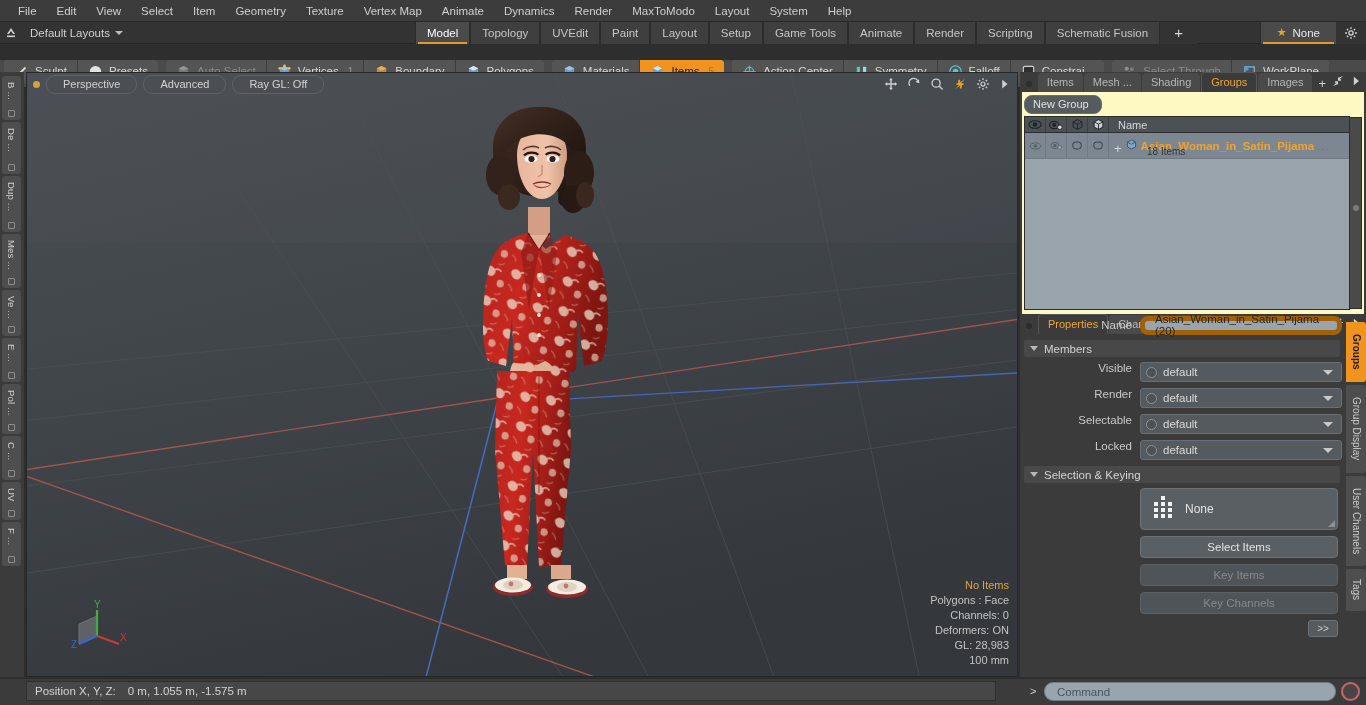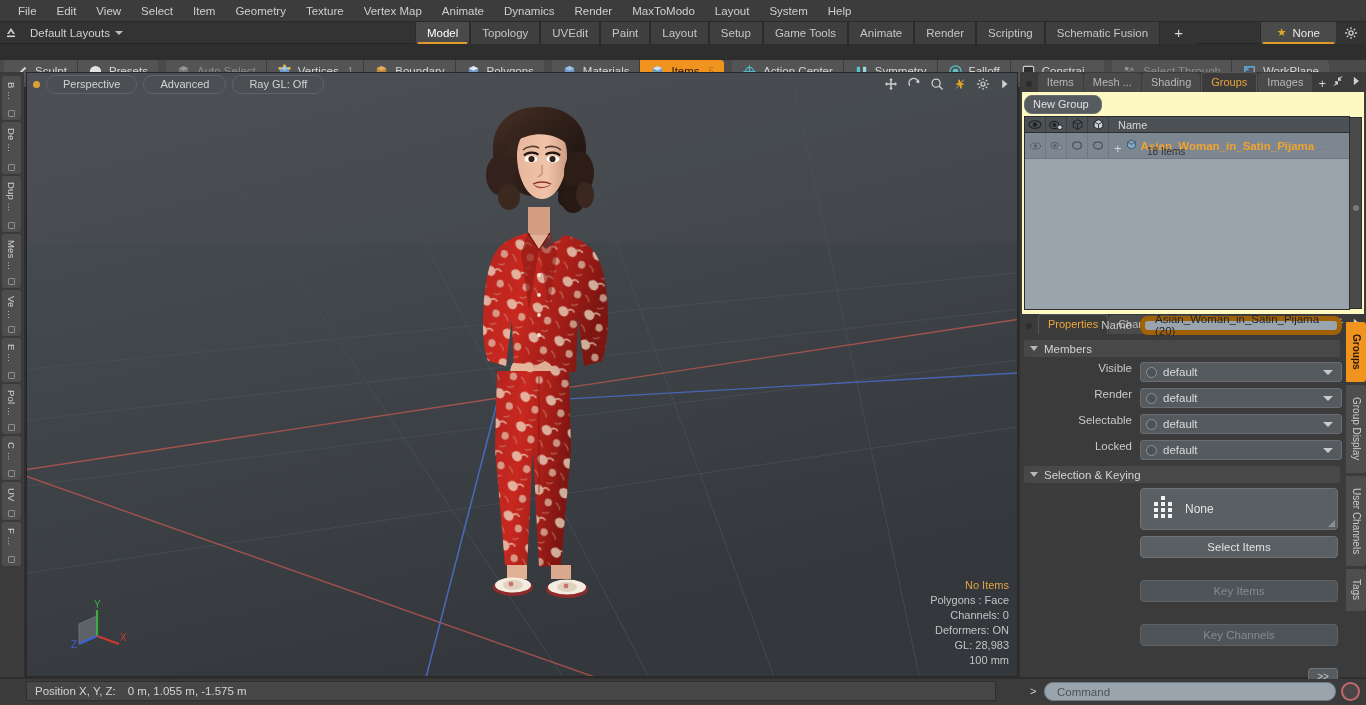--- a/index.html
+++ b/index.html
@@ -199,21 +199,21 @@
   .dd-row { display:flex; align-items:flex-start; height: 20px; margin-bottom: 6px; }
   .dd {
     flex: 1; height: 20px; background: #555a5e; border: 1px solid #686e73; border-radius: 3px;
     display: flex; align-items: center; color: #dadada; font-size: 11.5px; position: relative;
   }
   .dd .circ { width: 11px; height: 11px; border-radius: 50%; border: 1px solid #8c9296; margin: 0 6px 0 5px; background:#4d5256;}
   .dd .arw { position:absolute; right:8px; width:0;height:0;border-left:5px solid transparent;border-right:5px solid transparent;border-top:5px solid #c9c9c9;}
   .btn-big {
     height: 22px; background: #5a5f63; border: 1px solid #6c7276; border-radius: 4px;
     display:flex; align-items:center; justify-content:center; color: #e2e2e2; font-size: 11.5px;
-    margin-bottom: 22px;
+    margin-bottom: 6px;
   }
   .btn-big.dim { color: #858a8e; background: #4f5458; border-color: #5c6165; }
   .selbox {
     height: 42px; background: #5a5f63; border: 1px solid #6c7276; border-radius: 4px;
     display:flex; align-items:center; gap: 10px; padding-left: 12px; color: #e2e2e2; font-size: 12px;
     margin-bottom: 6px; position: relative;
   }
   .selbox::after { content:""; position:absolute; right:2px; bottom:2px; width:0;height:0;
     border-left:7px solid transparent; border-bottom:7px solid #8b9095; }
   .ffbtn { width: 30px; height: 17px; background: #565b5f; border: 1px solid #6c7276; border-radius: 3px;

